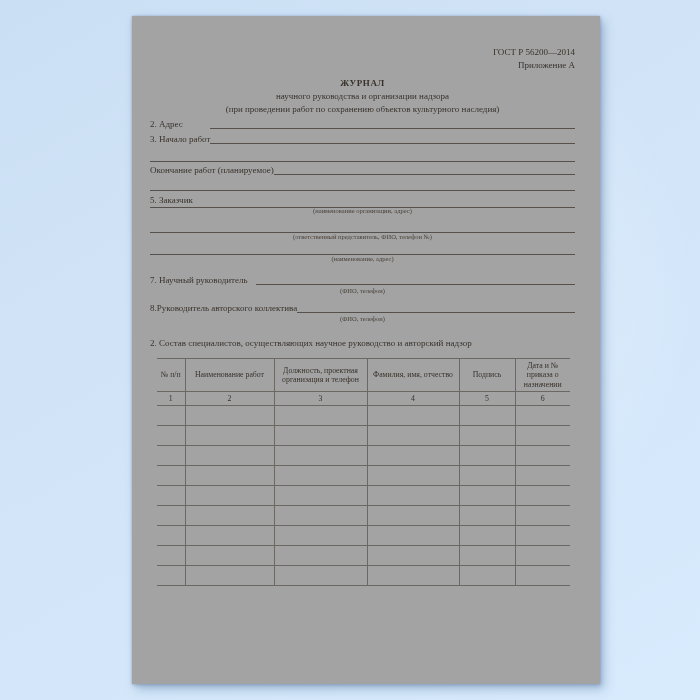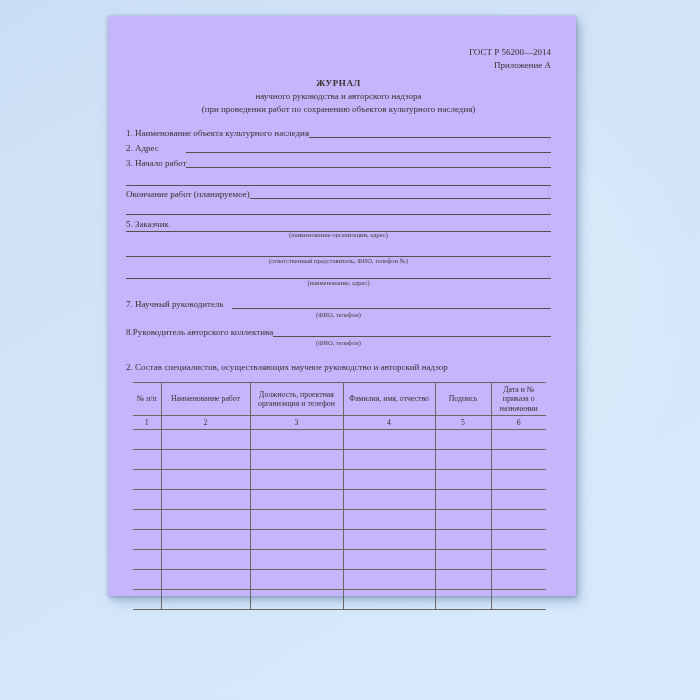--- a/index.html
+++ b/index.html
@@ -6,22 +6,22 @@
   body{
     width:700px;height:700px;overflow:hidden;position:relative;
     font-family:"Liberation Serif","DejaVu Serif",serif;
     background:linear-gradient(150deg,#cbdff4 0%,#d2e5f8 45%,#d8ebfd 100%);
   }
   .bg-halo{
     position:absolute;inset:0;
     background:radial-gradient(ellipse 420px 420px at 58% 42%,rgba(255,255,255,0.30),rgba(255,255,255,0) 70%);
   }
   .page{
-    position:absolute;left:108px;top:16px;width:468px;height:580px;
-    background:#c4b5fd;
+    position:absolute;left:132px;top:16px;width:468px;height:668px;
+    background:#a3a3a3;
     box-shadow:0 0 2px rgba(120,140,170,0.55), 4px 5px 10px rgba(96,126,162,0.42), 1px 2px 4px rgba(96,126,162,0.35);
   }
   .content{
     position:absolute;inset:0;
     padding:30px 25px 0 18px;
     color:#38322c;font-size:9px;line-height:13px;
   }
   .right{text-align:right;}
   .center{text-align:center;}
   .row{height:13px;}
@@ -53,27 +53,23 @@
 
 <div class="bg-halo"></div>
 
 <div class="page">
   <div class="content">
 
     <div class="row right">ГОСТ Р 56200—2014</div>
     <div class="row right">Приложение А</div>
 
     <div class="row center title">ЖУРНАЛ</div>
-    <div class="row center">научного руководства и авторского надзора</div>
+    <div class="row center">научного руководства и организации надзора</div>
     <div class="row center">(при проведении работ по сохранению объектов культурного наследия)</div>
 
-    <div class="fline" style="margin-top:11px;">
-      <span class="lbl">1. Наименование объекта культурного наследия</span>
-      <span class="fill"></span>
-    </div>
     <div class="fline" style="margin-top:2px;gap:27px;">
       <span class="lbl">2. Адрес</span>
       <span class="fill"></span>
     </div>
     <div class="fline" style="margin-top:2px;align-items:flex-end;">
       <span class="lbl">3. Начало работ</span>
       <span class="fill"></span>
     </div>
     <div class="blankline" style="margin-top:3px;"></div>
     <div class="fline" style="margin-top:2px;">

